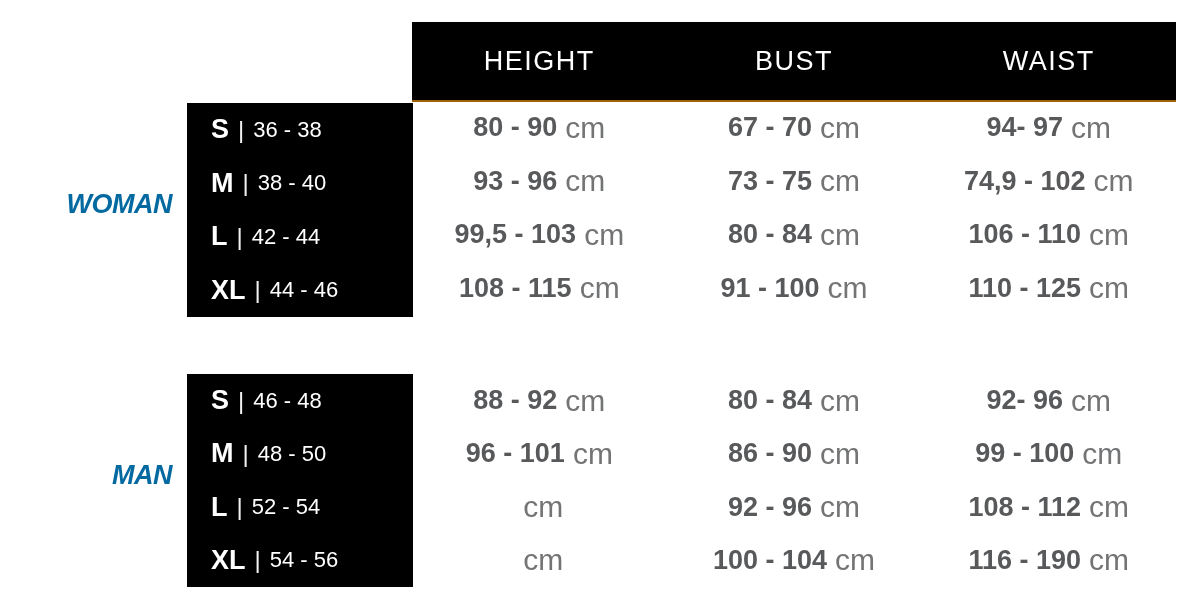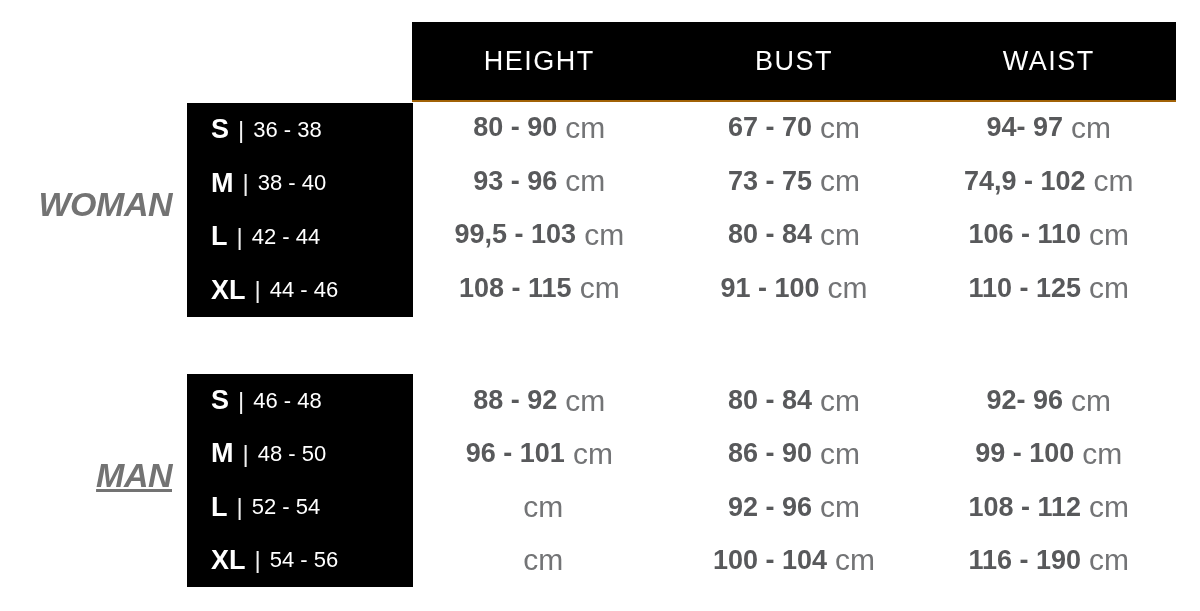--- a/index.html
+++ b/index.html
@@ -30,29 +30,29 @@
     font-size:27px;
     font-weight:300;
     letter-spacing:1.5px;
   }
 
   
   .group-label {
     position:absolute;
     left:0; width:172px;
     text-align:right;
-    color:#737373;
-    font-size:34px;
+    color:#0369a1;
+    font-size:27px;
     font-weight:800;
     font-style:italic;
     letter-spacing:-0.5px;
     line-height:40px;
   }
   .group-label.woman { top:184px; }
-  .group-label.man   { top:455px;text-decoration:underline; }
+  .group-label.man   { top:455px; }
 
   
   .size-box {
     position:absolute;
     left:187px; width:226px;
     background:#000000;
     display:flex; flex-direction:column;
   }
   .size-box.woman { top:103px; height:214px; }
   .size-box.man   { top:374px; height:213px; }

